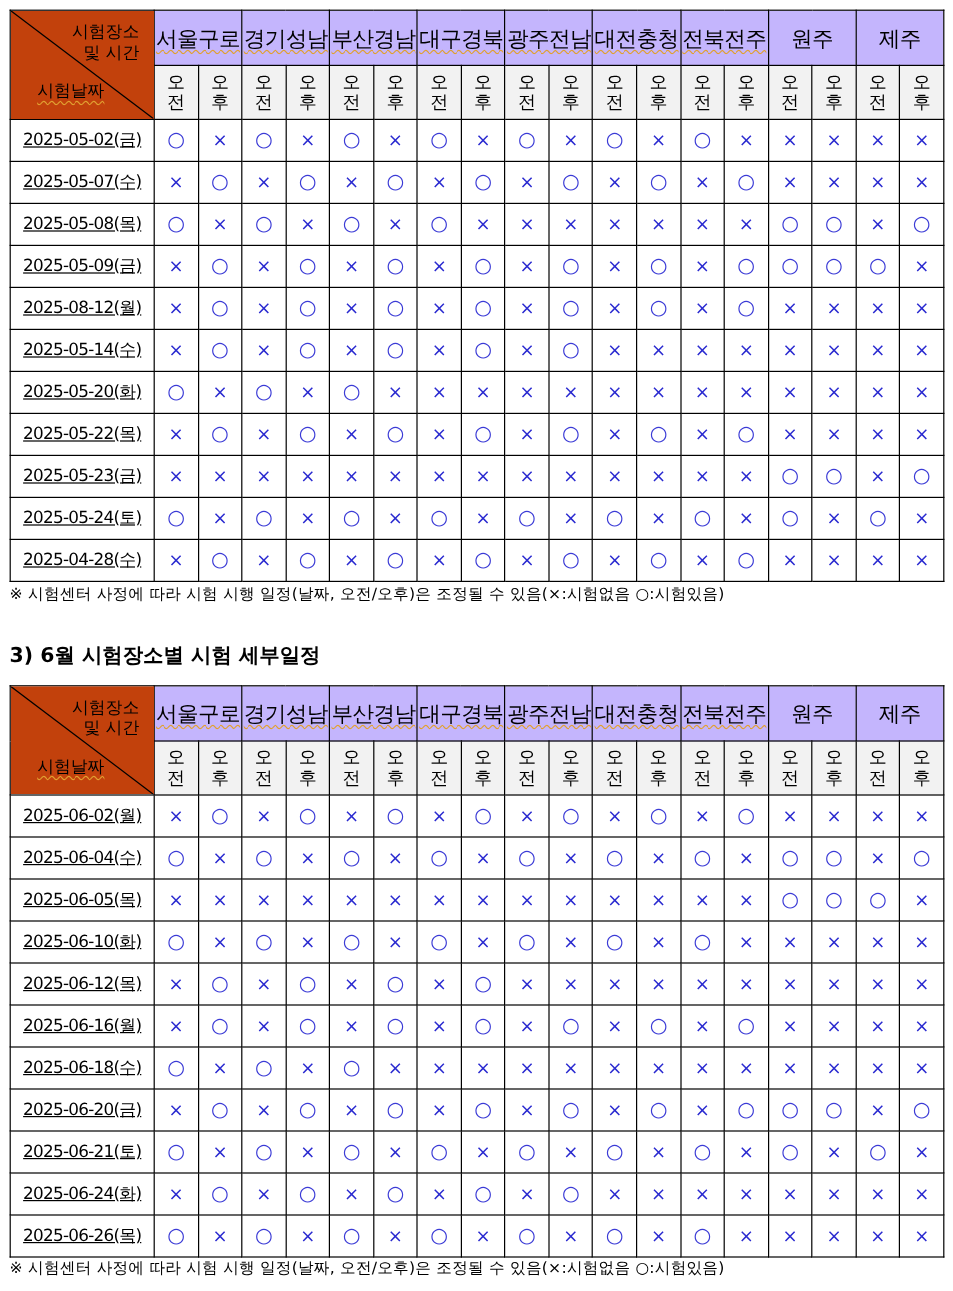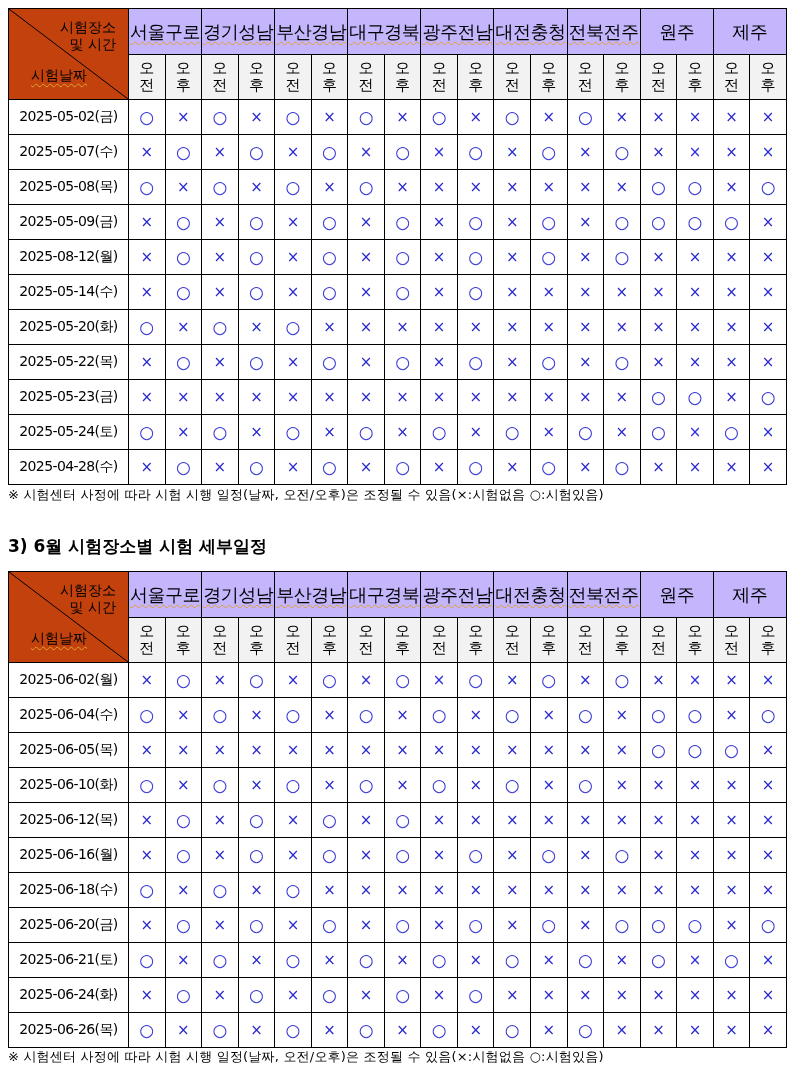--- a/index.html
+++ b/index.html
@@ -9,21 +9,21 @@
   table.sched td, table.sched th { border:1px solid #000; padding:0; text-align:center; vertical-align:middle; }
   table.sched col.c-date { width:120px; }
   table.sched col.c-slot { width:36.55px; }
   th.region { height:45px; background:#c4b5fd; font-weight:normal; font-size:18px; letter-spacing:-0.5px; }
   th.slot { height:44px; background:#f2f2f2; font-weight:normal; font-size:15px; line-height:17px; }
   th.corner { background:#c2410c; position:relative; font-weight:normal; font-size:14px; }
   th.corner svg { position:absolute; left:0; top:0; width:100%; height:100%; }
   th.corner .c-top { position:absolute; right:12px; top:10px; text-align:right; line-height:17px; }
   th.corner .c-bot { position:absolute; left:10px; bottom:14px;margin-left:12px; }
   .squiggle { text-decoration: underline wavy #e0a030; text-decoration-thickness:1px; text-underline-offset:3px; }
-  td.date { height:34px; font-size:14px; letter-spacing:-0.6px; }
+  td.date { height:34px; font-size:14px; letter-spacing:-0.6px;text-decoration:underline; }
   td.mark { height:34px; color:#2a2ad0; font-size:15px; }
   td.mark.o { font-size:17px; color:#3b3bd6; }
   .note { position:absolute; left:8px; font-size:13px; letter-spacing:0.2px; color:#000; }
   .heading { position:absolute; left:8px; top:535px; font-size:17px; font-weight:bold; }
 </style>
 </head>
 <body>
 
 <table class="sched" id="may-table" style="top:8px;">
     <colgroup>

